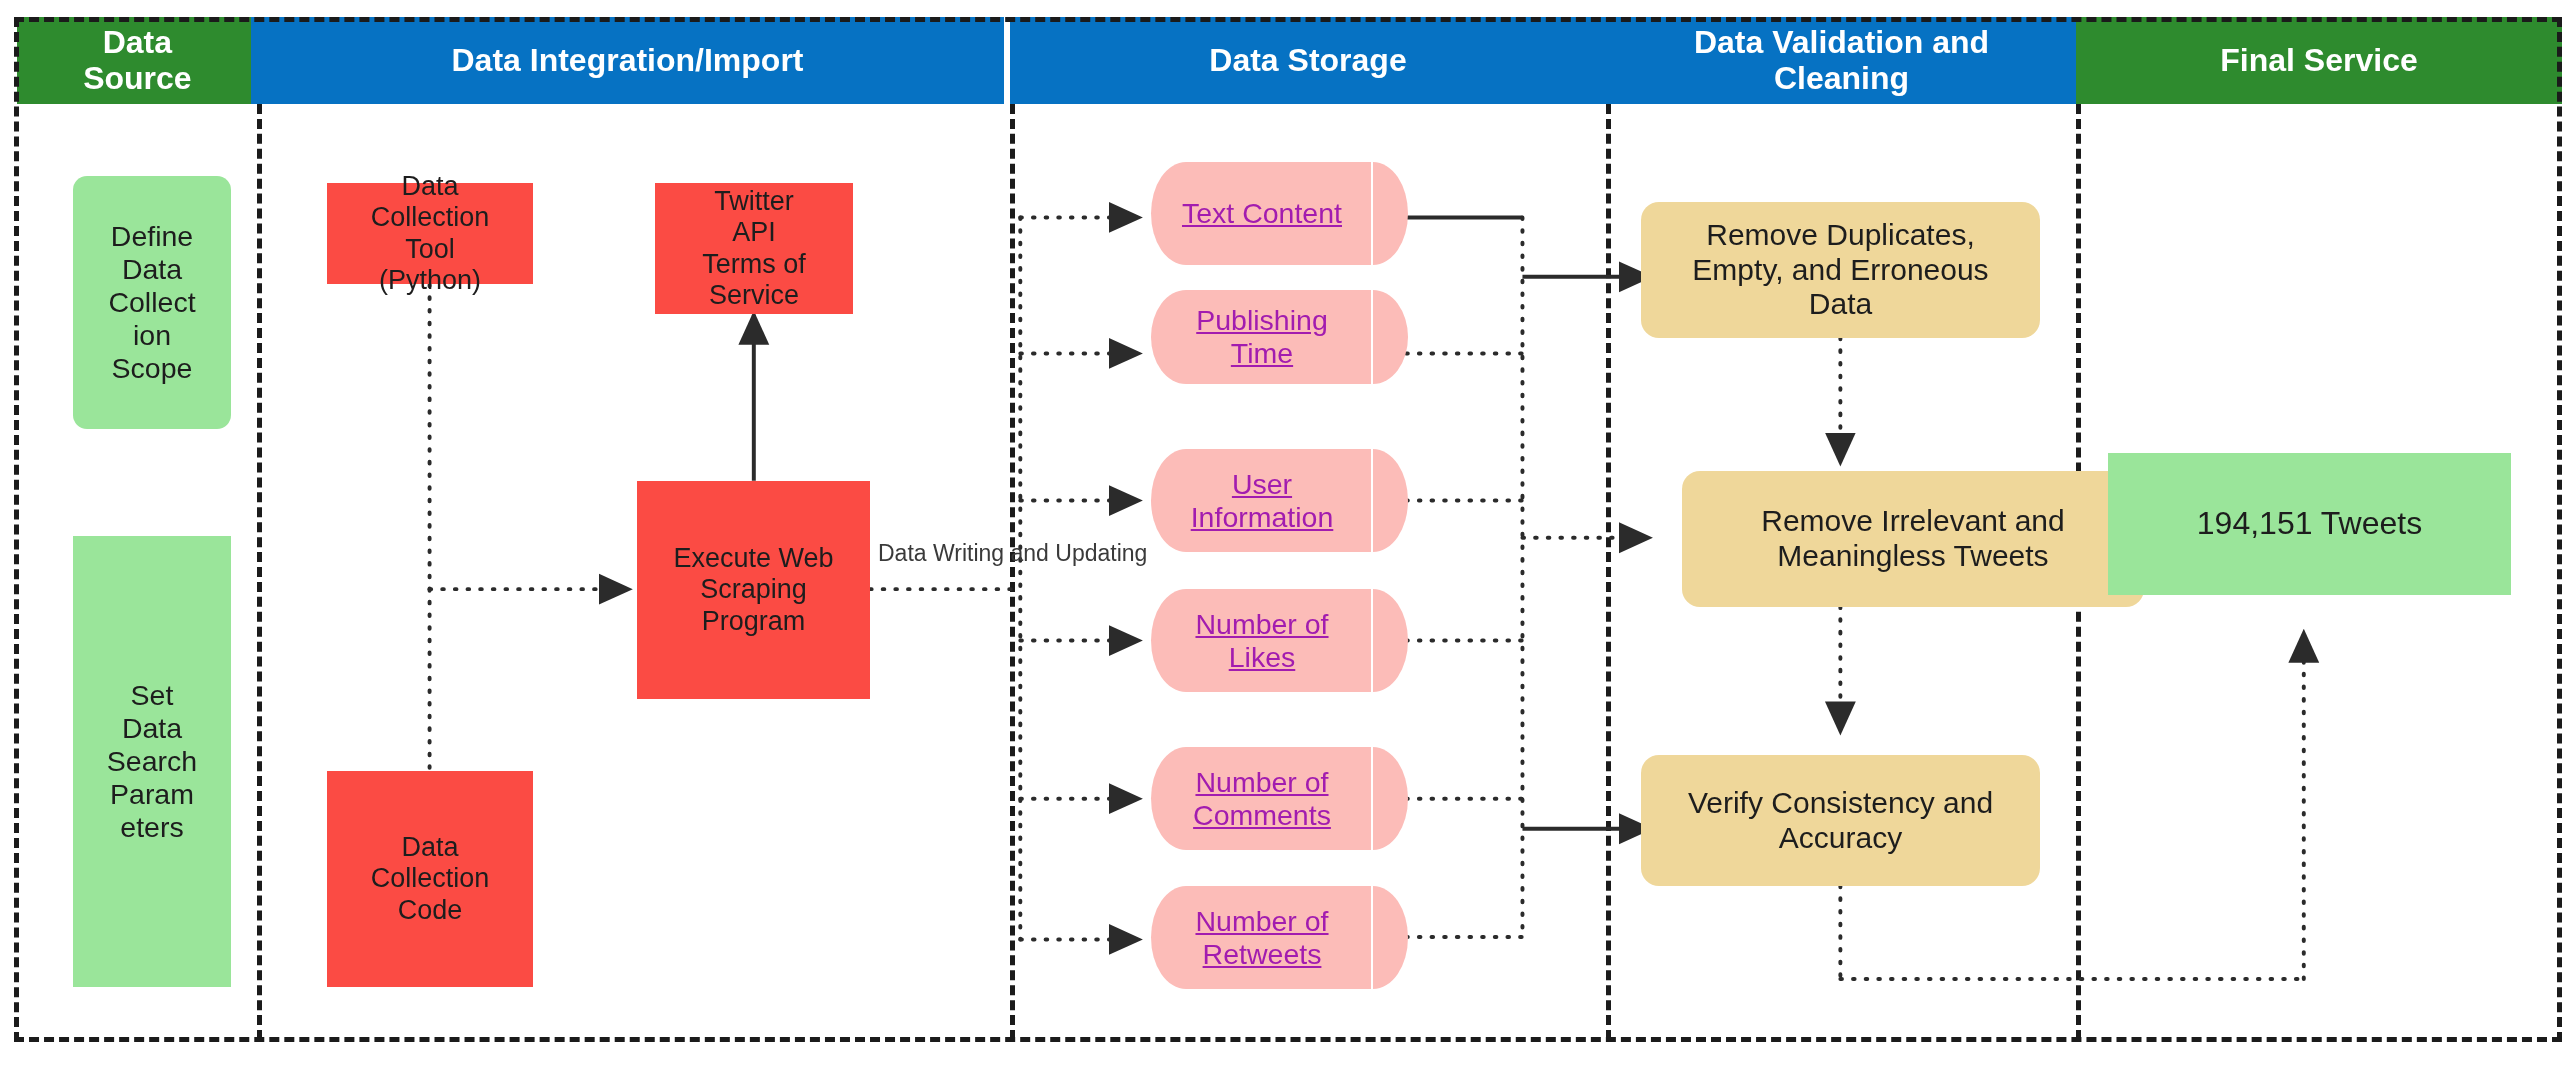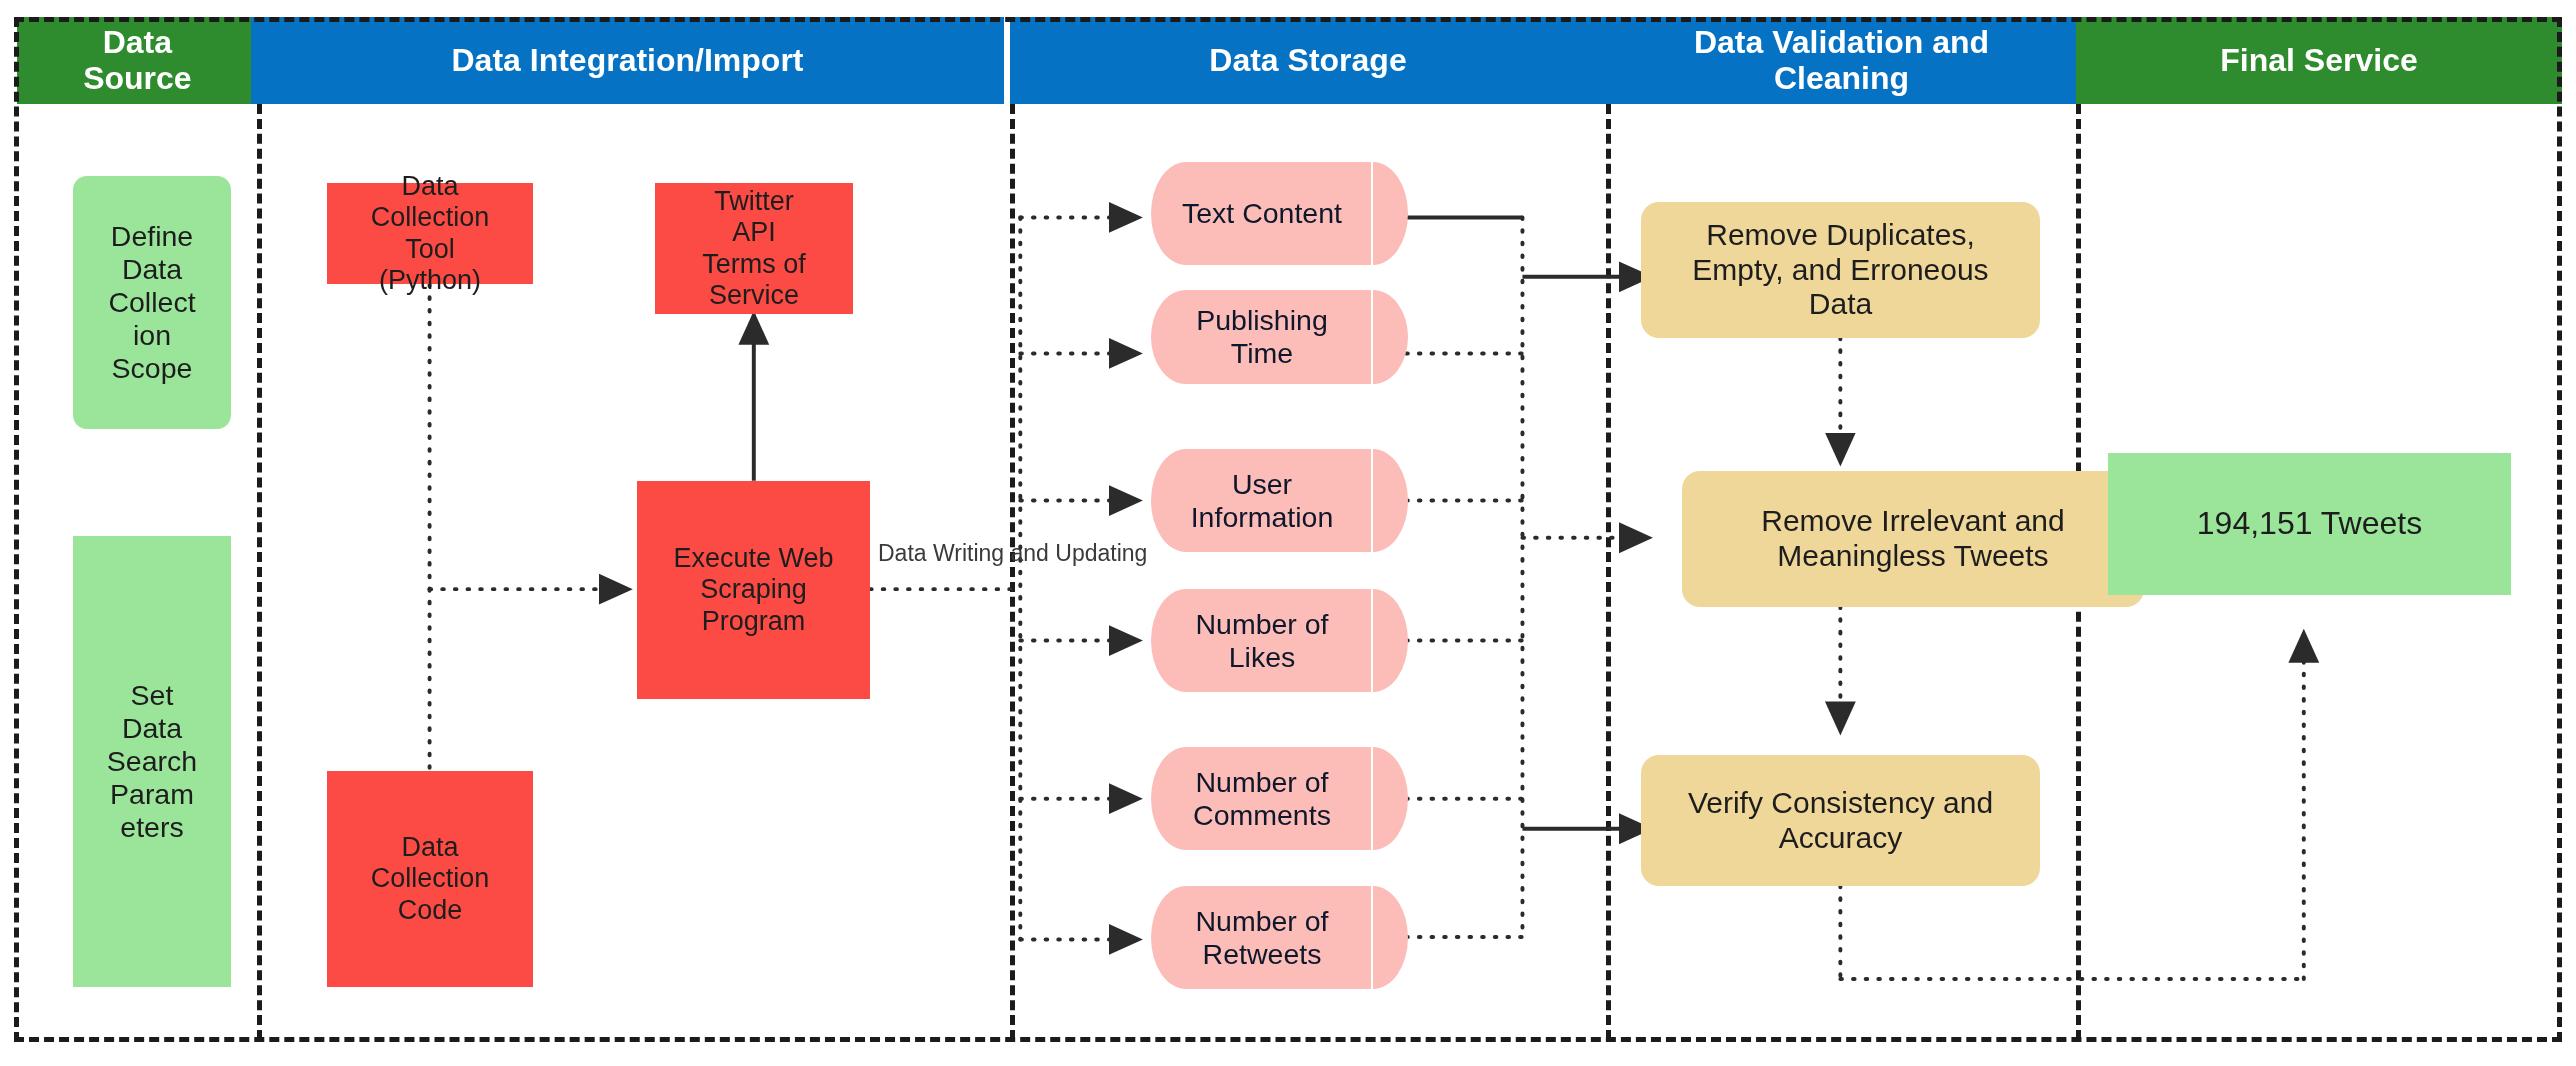--- a/index.html
+++ b/index.html
@@ -65,24 +65,25 @@
   
   .cyl{
     position:absolute;
     background:#FCBCB8;
     border-radius:35px / 50%;
     display:flex;
     align-items:center;
     justify-content:center;
     text-align:center;
     font-size:28.5px;
-    color:#0f172a;
+    color:#a21caf;
     line-height:1.15;
     box-sizing:border-box;
     padding-right:35px;
+    text-decoration:underline;
   }
   .cyl::after{
     content:"";
     position:absolute;
     right:0; top:0;
     width:35px; height:100%;
     border-left:2.4px solid #ffffff;
     border-radius:0 35px 35px 0 / 0 50% 50% 0;
     pointer-events:none;
   }

